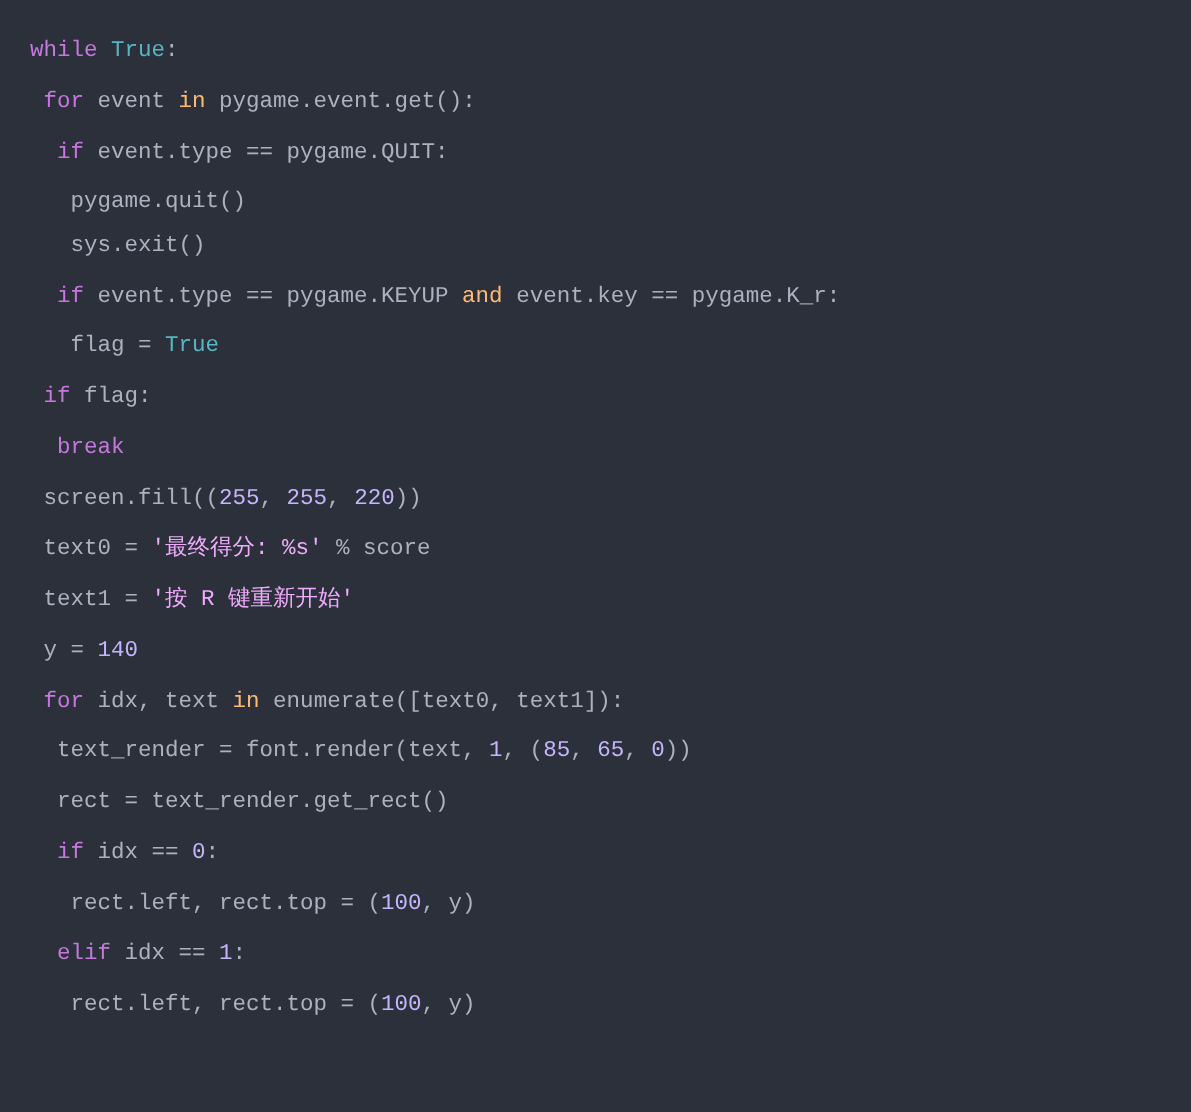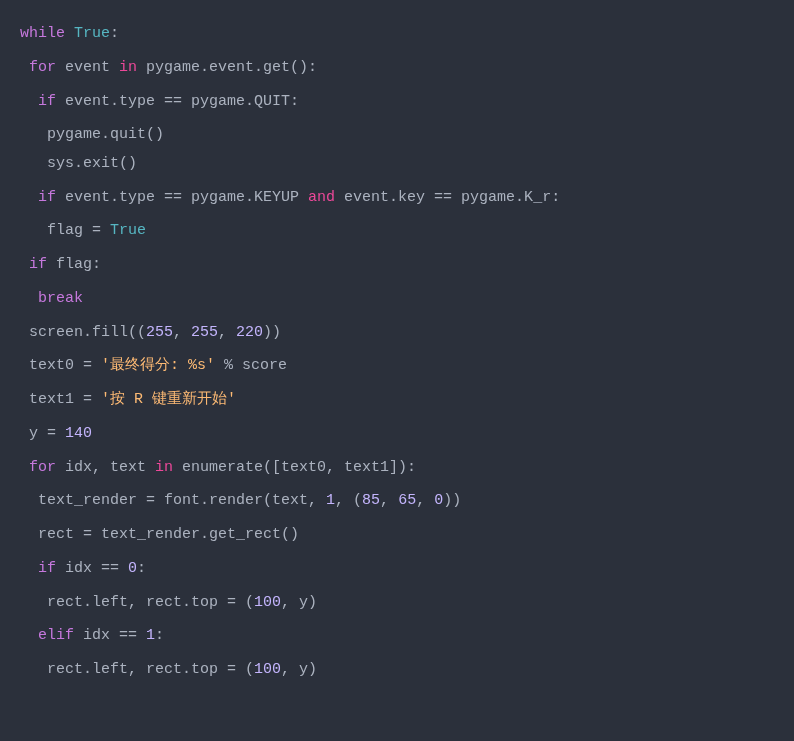--- a/index.html
+++ b/index.html
@@ -16,20 +16,20 @@
     font-family: Consolas, "Courier New", monospace;
     font-size: 15px;
     line-height: 1.9;
     color: #c1c6ce;
     white-space: pre;
   }
   
   .tok-kw   { color: #c678dd; }  
   .tok-bool { color: #56b6c2; }  
   .tok-num  { color: #c4b5fd; }  
-  .tok-str  { color: #fdba74; margin-top: 23px; }  
-  .tok-op   { color: #ec4899; text-align: right; }  
+  .tok-str  { color: #f0abfc; margin-top: 23px; }  
+  .tok-op   { color: #fdba74; text-align: right; }  
   .tok-p    { color: #abb2bf; }
 </style>
 </head>
 <body>
 
 <pre class="code"><span style="display: block;"><span class="tok-kw">while</span><span class="tok-p"> </span><span class="tok-bool">True</span><span class="tok-p">:</span></span><span style="display: block; height: 0.35em;"></span><span style="display: block;"><span class="tok-p"> </span><span class="tok-kw">for</span><span class="tok-p"> event </span><span class="tok-op">in</span><span class="tok-p"> pygame.event.get():</span></span><span style="display: block; height: 0.35em;"></span><span style="display: block;"><span class="tok-p">  </span><span class="tok-kw">if</span><span class="tok-p"> event.type == pygame.QUIT:</span></span><span style="display: block; height: 0.35em;"></span><span style="display: block;"><span class="tok-p">   pygame.quit()</span></span><span style="display: block;"><span class="tok-p">   sys.exit()</span></span><span style="display: block; height: 0.35em;"></span><span style="display: block;"><span class="tok-p">  </span><span class="tok-kw">if</span><span class="tok-p"> event.type == pygame.KEYUP </span><span class="tok-op">and</span><span class="tok-p"> event.key == pygame.K_r:</span></span><span style="display: block; height: 0.35em;"></span><span style="display: block;"><span class="tok-p">   flag = </span><span class="tok-bool">True</span></span><span style="display: block; height: 0.35em;"></span><span style="display: block;"><span class="tok-p"> </span><span class="tok-kw">if</span><span class="tok-p"> flag:</span></span><span style="display: block; height: 0.35em;"></span><span style="display: block;"><span class="tok-p">  </span><span class="tok-kw">break</span></span><span style="display: block; height: 0.35em;"></span><span style="display: block;"><span class="tok-p"> screen.fill((</span><span class="tok-num">255</span><span class="tok-p">, </span><span class="tok-num">255</span><span class="tok-p">, </span><span class="tok-num">220</span><span class="tok-p">))</span></span><span style="display: block; height: 0.35em;"></span><span style="display: block;"><span class="tok-p"> text0 = </span><span class="tok-str">'最终得分: %s'</span><span class="tok-p"> % score</span></span><span style="display: block; height: 0.35em;"></span><span style="display: block;"><span class="tok-p"> text1 = </span><span class="tok-str">'按 R 键重新开始'</span></span><span style="display: block; height: 0.35em;"></span><span style="display: block;"><span class="tok-p"> y = </span><span class="tok-num">140</span></span><span style="display: block; height: 0.35em;"></span><span style="display: block;"><span class="tok-p"> </span><span class="tok-kw">for</span><span class="tok-p"> idx, text </span><span class="tok-op">in</span><span class="tok-p"> enumerate([text0, text1]):</span></span><span style="display: block; height: 0.35em;"></span><span style="display: block;"><span class="tok-p">  text_render = font.render(text, </span><span class="tok-num">1</span><span class="tok-p">, (</span><span class="tok-num">85</span><span class="tok-p">, </span><span class="tok-num">65</span><span class="tok-p">, </span><span class="tok-num">0</span><span class="tok-p">))</span></span><span style="display: block; height: 0.35em;"></span><span style="display: block;"><span class="tok-p">  rect = text_render.get_rect()</span></span><span style="display: block; height: 0.35em;"></span><span style="display: block;"><span class="tok-p">  </span><span class="tok-kw">if</span><span class="tok-p"> idx == </span><span class="tok-num">0</span><span class="tok-p">:</span></span><span style="display: block; height: 0.35em;"></span><span style="display: block;"><span class="tok-p">   rect.left, rect.top = (</span><span class="tok-num">100</span><span class="tok-p">, y)</span></span><span style="display: block; height: 0.35em;"></span><span style="display: block;"><span class="tok-p">  </span><span class="tok-kw">elif</span><span class="tok-p"> idx == </span><span class="tok-num">1</span><span class="tok-p">:</span></span><span style="display: block; height: 0.35em;"></span><span style="display: block;"><span class="tok-p">   rect.left, rect.top = (</span><span class="tok-num">100</span><span class="tok-p">, y)</span></span></pre>
 
 </body></html>

